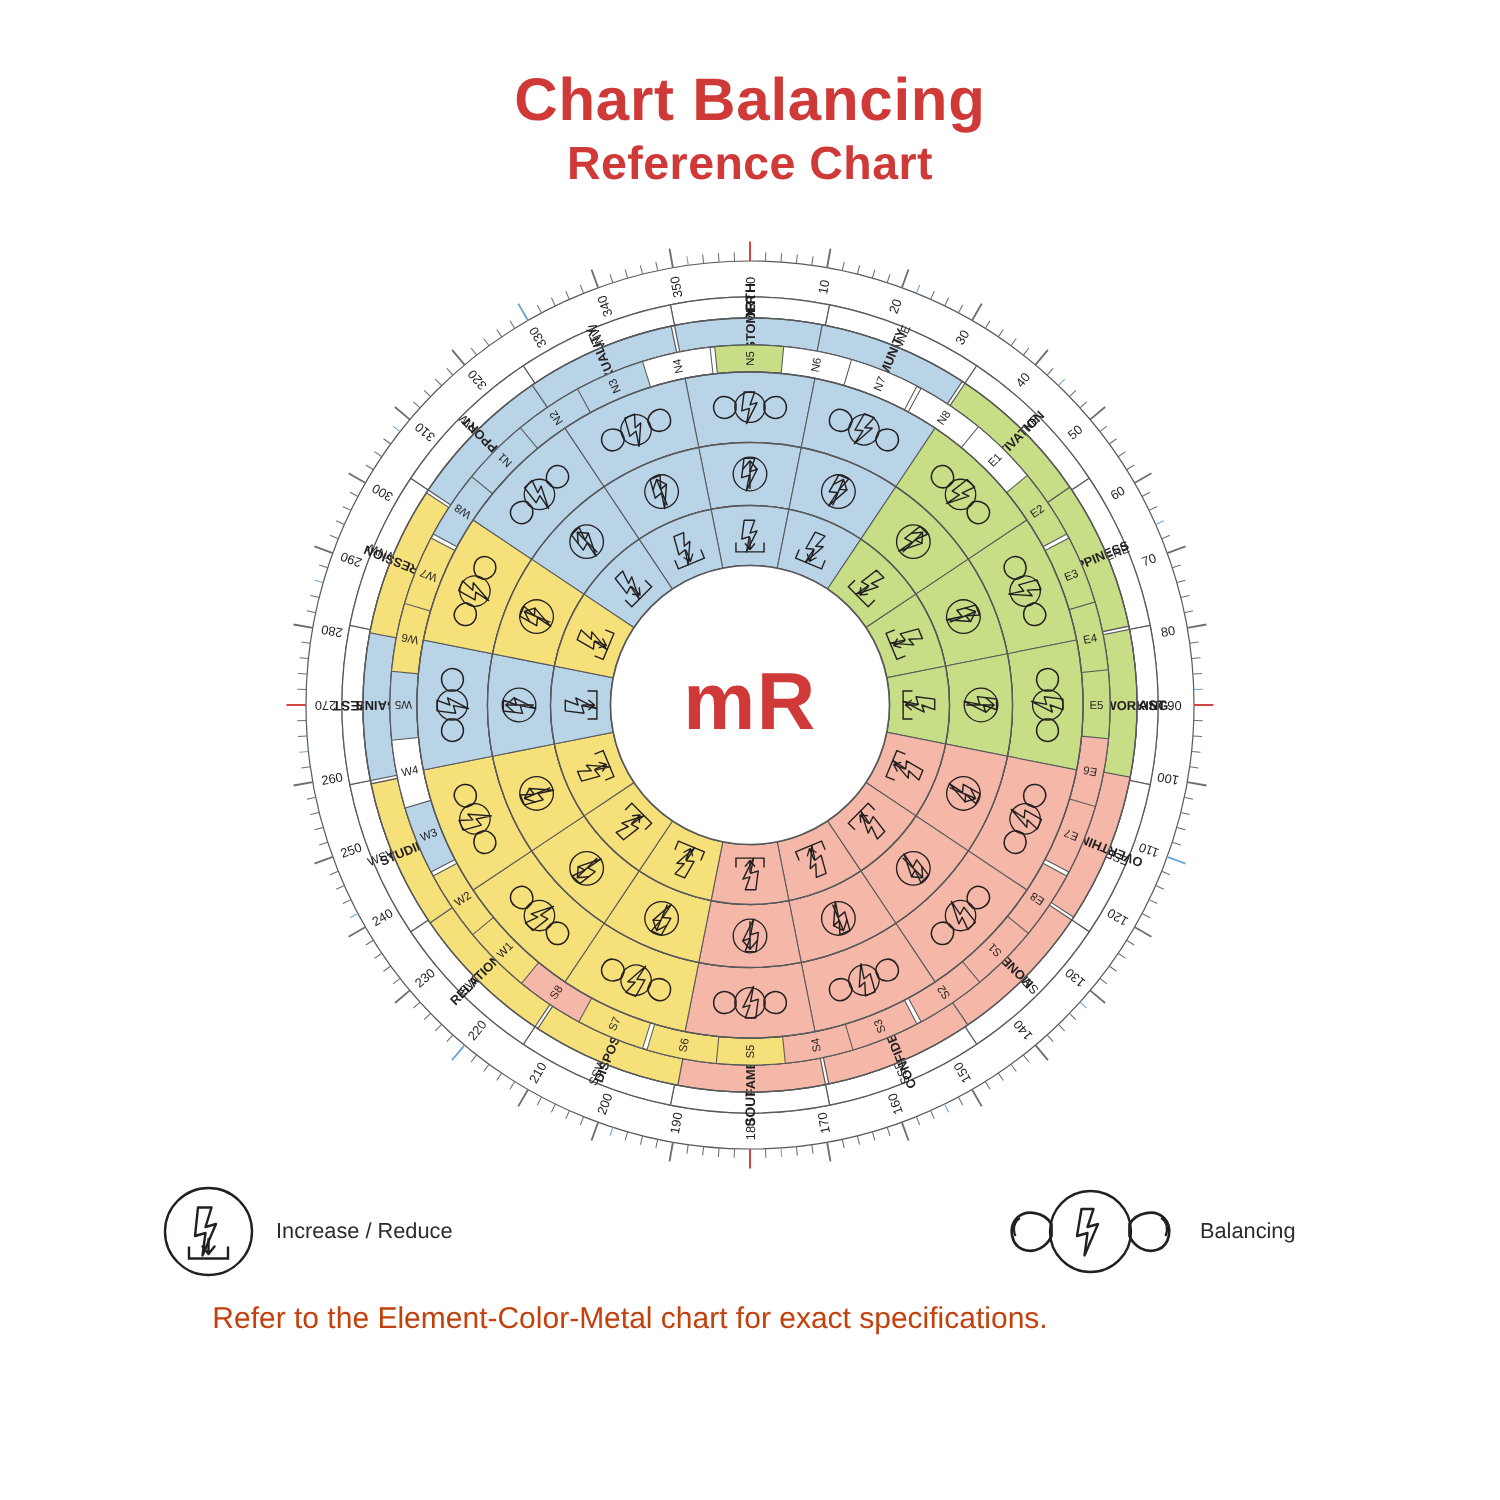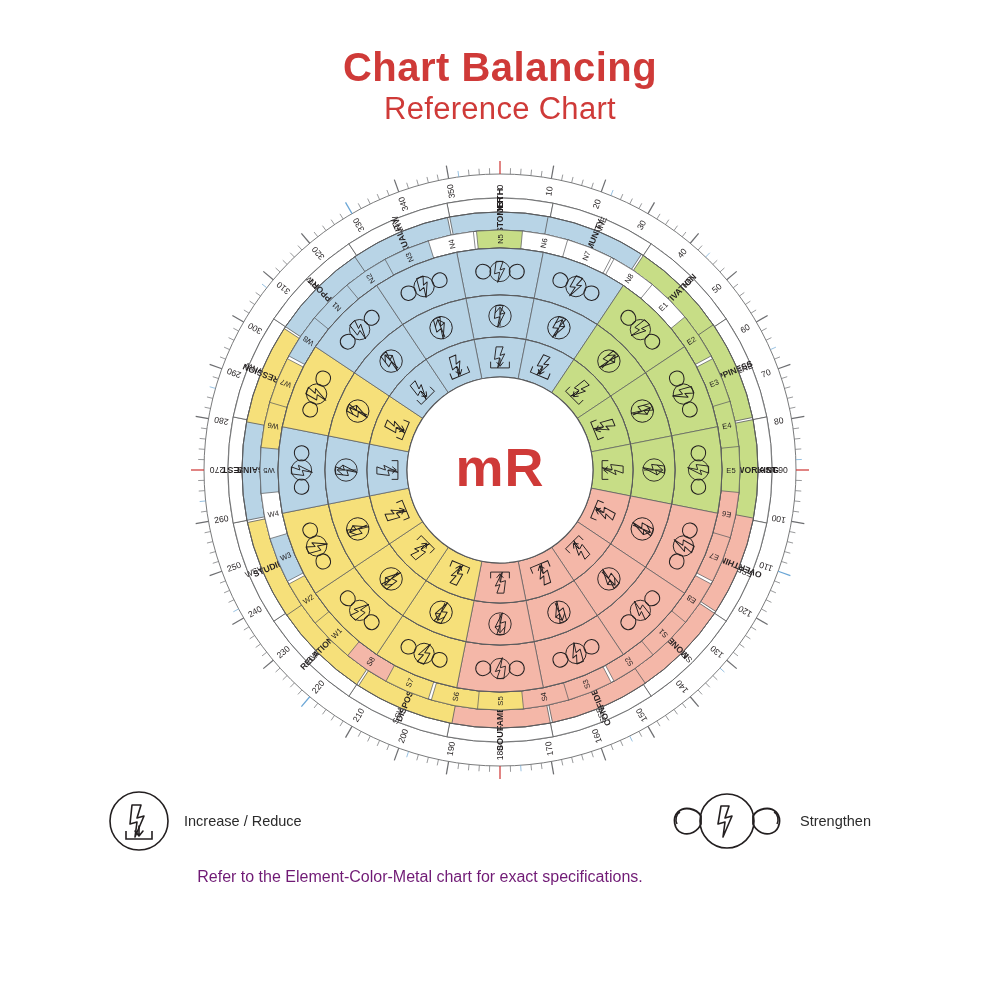--- a/index.html
+++ b/index.html
@@ -10,38 +10,38 @@
     overflow:hidden;
     position:relative;
   }
   #title-block{
     position:absolute;top:44px;left:0;width:1000px;text-align:center;
   }
   #title-block .t1{
     color:#cf3a38;font-size:40px;font-weight:bold;letter-spacing:.5px;line-height:46px;
   }
   #title-block .t2{
-    color:#cf3a38;font-size:31px;font-weight:normal;letter-spacing:.3px;line-height:38px;
+    color:#cf3a38;font-size:31px;font-weight:bold;letter-spacing:.3px;line-height:38px;
   }
   #wheel-wrap{
     position:absolute;top:160px;left:190px;width:620px;height:620px;
   }
   svg.wheel{display:block;}
   .legend{
     position:absolute;top:780px;left:0;width:1000px;height:90px;
   }
   .legend-item{
     position:absolute;display:flex;align-items:center;gap:14px;
   }
   .legend-item .lbl{
     font-size:14.5px;color:#2b2b2b;white-space:nowrap;
   }
   .footnote{
     position:absolute;top:868px;left:0;width:840px;text-align:center;
-    font-size:16px;color:#701a75;
+    font-size:20px;color:#c2410c;
   }
   .mr-logo{
     font-family:"Liberation Sans", sans-serif;
     fill:#cf3a38;
   }
 </style>
 </head>
 <body>
 
 <div id="title-block">
@@ -749,17 +749,17 @@
 
   <div class="legend-item" style="left:668px;top:10px;">
     <svg width="118" height="62" viewBox="0 0 118 62">
       <circle cx="59" cy="31" r="27" fill="none" stroke="#231f20" stroke-width="1.6"></circle>
       <path d="M53 16 L61 16 L57 28 L64 26 L55 47 L57 32 L50 34 Z" fill="none" stroke="#231f20" stroke-width="1.6" stroke-linejoin="round"></path>
       <path d="M33 26 C28 18 16 16 10 22 C4 28 6 40 14 43 C22 46 30 41 33 34 Z" fill="none" stroke="#231f20" stroke-width="1.8" stroke-linejoin="round"></path>
       <path d="M12 22 C8 24 7 30 9 34" fill="none" stroke="#231f20" stroke-width="1.5"></path>
       <path d="M85 26 C90 18 102 16 108 22 C114 28 112 40 104 43 C96 46 88 41 85 34 Z" fill="none" stroke="#231f20" stroke-width="1.8" stroke-linejoin="round"></path>
       <path d="M106 22 C110 24 111 30 109 34" fill="none" stroke="#231f20" stroke-width="1.5"></path>
     </svg>
-    <span class="lbl">Strengthen</span>
+    <span class="lbl">Balancing</span>
   </div>
 </div>
 
 <div class="footnote">Refer to the Element-Color-Metal chart for exact specifications.</div>
 
 </body></html>

